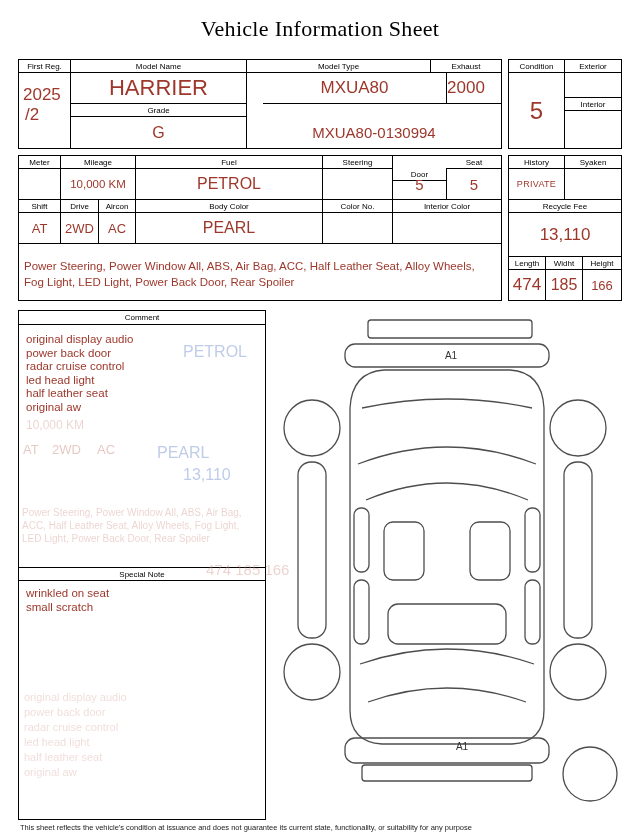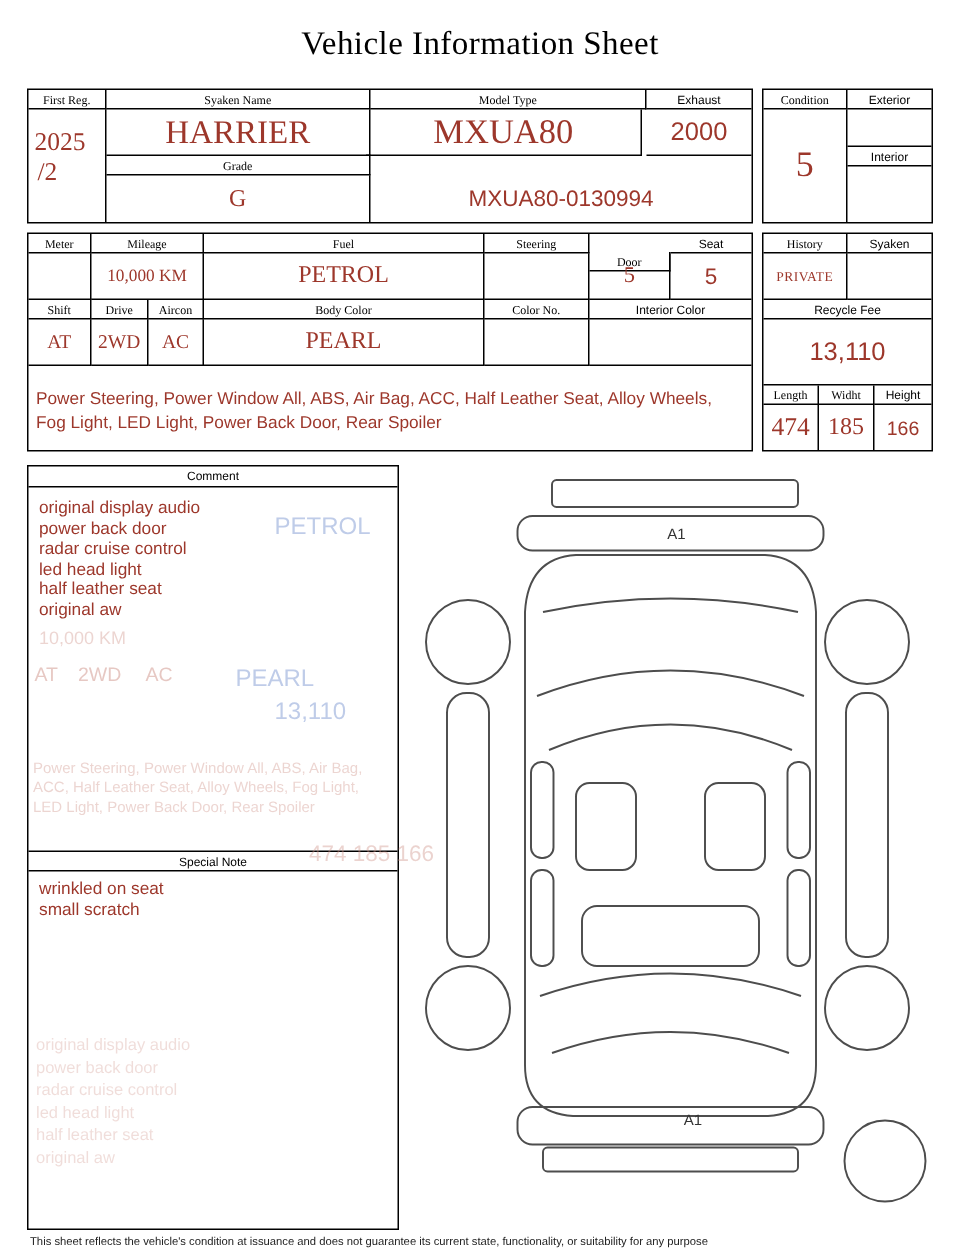--- a/index.html
+++ b/index.html
@@ -15,21 +15,21 @@
     font-family:"Liberation Sans",sans-serif;color:#000;
   }
   .title{
     position:absolute;top:16px;left:0;width:100%;text-align:center;
     font-family:"Liberation Serif",serif;font-size:22px;color:#000;letter-spacing:.3px;
   }
   .box{position:absolute;border:1px solid #000;}
   .cell{position:absolute;overflow:hidden;}
   .lbl{font-size:8px;color:#000;display:flex;align-items:center;justify-content:center;white-space:nowrap;}
   .val{color:var(--red);display:flex;align-items:center;justify-content:center;white-space:nowrap;}
-  .br{border-right:1px solid #000;font-family:Liberation Serif, serif;}
+  .br{border-right:1px solid #000;}
   .bb{border-bottom:1px solid #000;}
   .bt{border-top:1px solid #000;}
   .cmt{font-size:11.5px;color:var(--red);line-height:13.5px;white-space:nowrap;}
   .ghost{position:absolute;pointer-events:none;white-space:nowrap;}
   .gred{color:var(--ghost-red);opacity:.5;}
   .gblue{color:var(--ghost-blue);opacity:.65;}
   .equiptext{
     color:var(--red);font-size:11.5px;line-height:1.35;padding:2px 5px;text-align:left;
   }
   .footer{
@@ -43,24 +43,24 @@
 <div class="title">Vehicle Information Sheet</div>
 
 <div class="box" style="left:18px;top:59px;width:484px;height:90px">
   <div class="cell lbl br bb" style="left:0;top:0;width:52px;height:13px">First Reg.</div>
   <div class="cell br" style="left:0;top:13px;width:52px;height:75px">
     <div style="padding:12px 0 0 4px;color:var(--red);font-size:17px;line-height:20px;">
       <div>2025</div>
       <div style="padding-left:2px">/2</div>
     </div>
   </div>
-  <div class="cell lbl br bb" style="left:52px;top:0;width:176px;height:13px">Syaken Name</div>
+  <div class="cell lbl br bb" style="left:52px;top:0;width:176px;height:13px">Model Name</div>
   <div class="cell val br bb" style="left:52px;top:13px;width:176px;height:31px;font-size:22px">HARRIER</div>
   <div class="cell lbl br bb" style="left:228px;top:0;width:184px;height:13px">Model Type</div>
-  <div class="cell val br bb" style="left:225px;top:13px;width:184px;height:31px;font-size:23px">MXUA80</div>
+  <div class="cell val br bb" style="left:244px;top:13px;width:184px;height:31px;font-size:17px">MXUA80</div>
   <div class="cell lbl bb" style="left:412px;top:0;width:70px;height:13px">Exhaust</div>
   <div class="cell val bb" style="left:412px;top:13px;width:70px;height:31px;font-size:17px">2000</div>
   <div class="cell lbl br bb" style="left:52px;top:44px;width:176px;height:13px">Grade</div>
   <div class="cell val br" style="left:52px;top:57px;width:176px;height:31px;font-size:16px">G</div>
   <div class="cell val" style="left:228px;top:57px;width:254px;height:31px;font-size:15px">MXUA80-0130994</div>
 </div>
 
 <div class="box" style="left:508px;top:59px;width:114px;height:90px">
   <div class="cell lbl br bb" style="left:0;top:0;width:56px;height:13px">Condition</div>
   <div class="cell val br" style="left:0;top:13px;width:56px;height:75px;font-size:24px">5</div>

